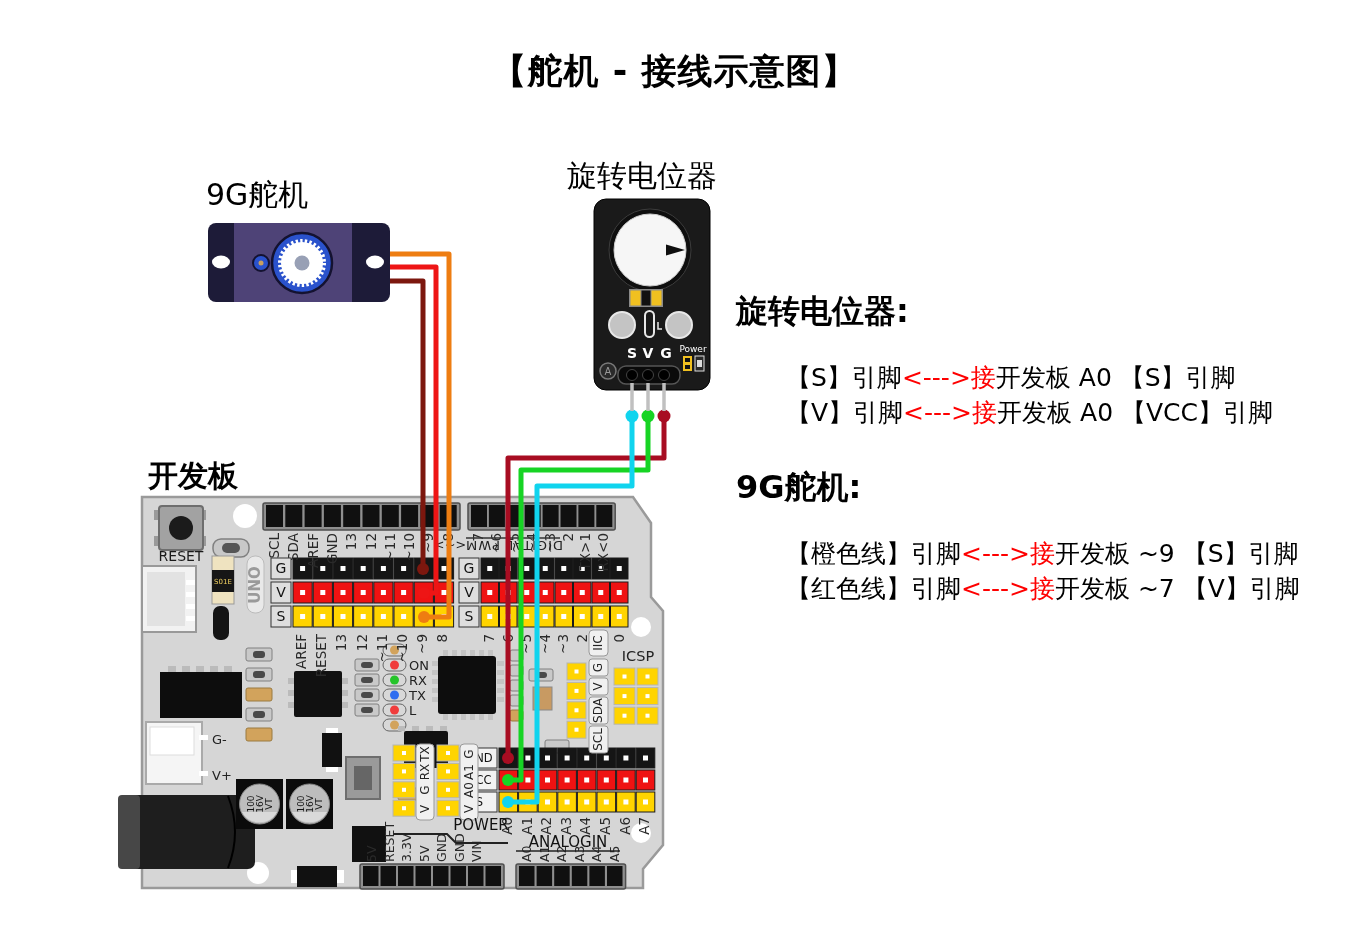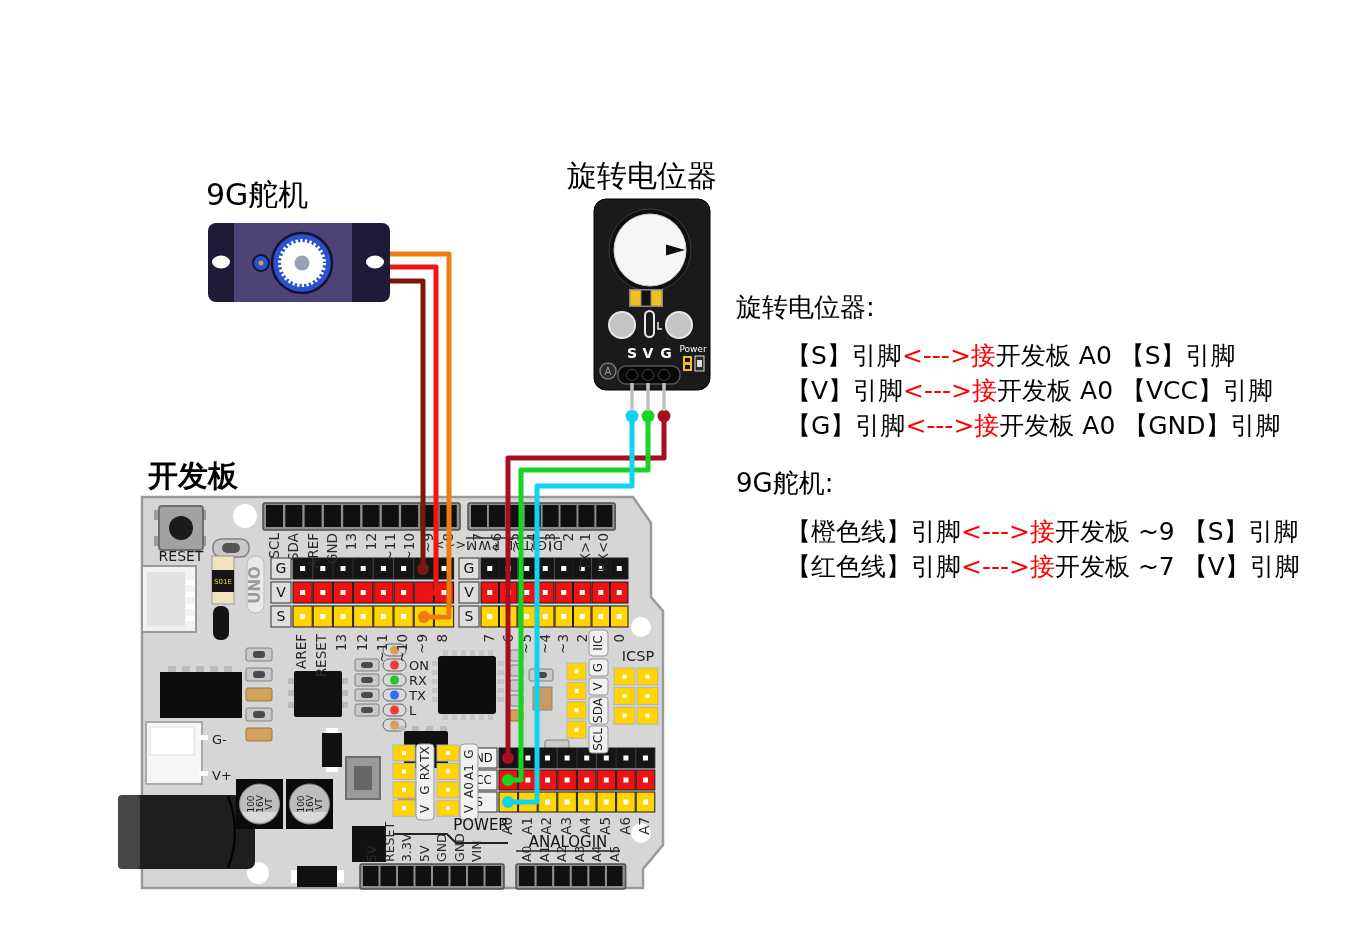--- a/index.html
+++ b/index.html
@@ -7,32 +7,33 @@
          font-family:"DejaVu Sans","Liberation Sans",sans-serif;color:#000;}
   .title{position:absolute;top:48px;left:0;width:100%;text-align:center;
          font-size:35px;font-weight:600;letter-spacing:1px;}
   .part-label{position:absolute;font-size:30px;font-weight:500;}
   #servo-label{left:206px;top:166px;margin-top:9px;}
   #pot-label{left:560px;top:156px;margin-left:7px;}
   #board-label{left:148px;top:456px;font-weight:bold;}
   .inst{position:absolute;left:736px;width:600px;}
   #inst-pot{top:290px;}
   #inst-servo{top:466px;}
-  .inst-title{font-size:26px;font-weight:400;}
-  .inst-lines{margin-top:13px;padding-left:50px;}
+  .inst-title{font-size:32px;font-weight:700;}
+  .inst-lines{margin-top:26px;padding-left:50px;}
   .inst-line{font-size:25px;line-height:35px;white-space:nowrap;}
   .red{color:#fe0000;}
   svg{position:absolute;left:0;top:0;}
   svg text{font-family:"DejaVu Sans","Liberation Sans",sans-serif;}
 </style>
 </head>
 <body>
 
 <div class="stage">
 
+  <div class="title">【舵机 - 接线示意图】</div>
   <div class="part-label" id="servo-label">9G舵机</div>
   <div class="part-label" id="pot-label">旋转电位器</div>
   <div class="part-label" id="board-label">开发板</div>
 
   <svg id="board-svg" width="1349" height="930" viewBox="0 0 1349 930">
 
     <g>
       <polygon points="142,497 633,497 651,523 651,597 663,611 663,845 643,869 643,888 142,888" fill="#d6d6d6" stroke="#9a9a9a" stroke-width="2.5"></polygon>
       <circle cx="245" cy="516" r="12" fill="#ffffff"></circle>
       <circle cx="258" cy="873" r="11" fill="#ffffff"></circle>
@@ -654,21 +655,20 @@
         <line x1="664" y1="383" x2="664" y2="411"></line>
       </g>
     </g>
   </svg>
 
   <div class="inst" id="inst-pot">
     <div class="inst-title">旋转电位器:</div>
     <div class="inst-lines">
       <div class="inst-line"><span>【S】引脚</span><span class="red">&lt;---&gt;接</span><span>开发板 A0 【S】引脚</span></div>
       <div class="inst-line"><span>【V】引脚</span><span class="red">&lt;---&gt;接</span><span>开发板 A0 【VCC】引脚</span></div>
-      <div class="inst-line"><span>【G】引脚</span><span class="red">&lt;---&gt;接</span><span>开发板 A0 【GND】引脚</span></div>
     </div>
   </div>
   <div class="inst" id="inst-servo">
     <div class="inst-title">9G舵机:</div>
     <div class="inst-lines">
       <div class="inst-line"><span>【橙色线】引脚</span><span class="red">&lt;---&gt;接</span><span>开发板 ~9 【S】引脚</span></div>
       <div class="inst-line"><span>【红色线】引脚</span><span class="red">&lt;---&gt;接</span><span>开发板 ~7 【V】引脚</span></div>
     </div>
   </div>
 </div>

